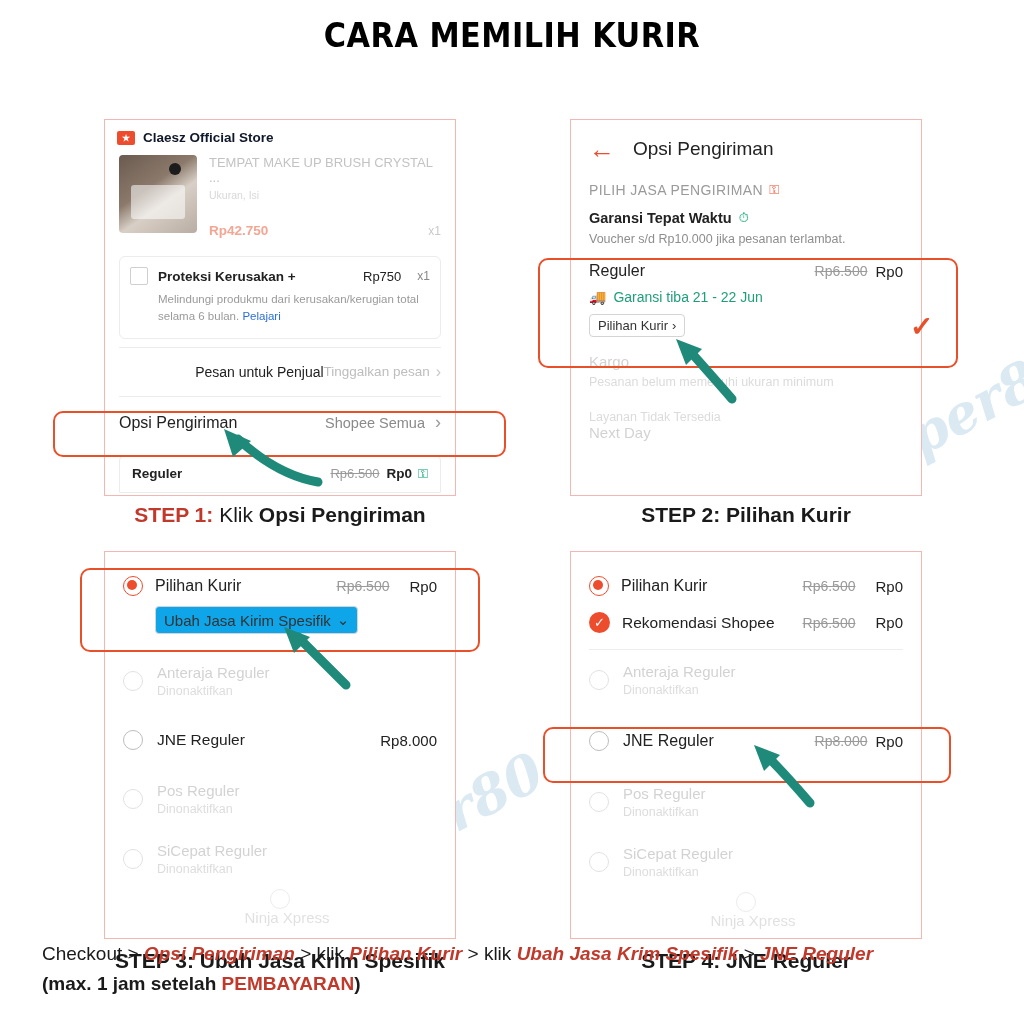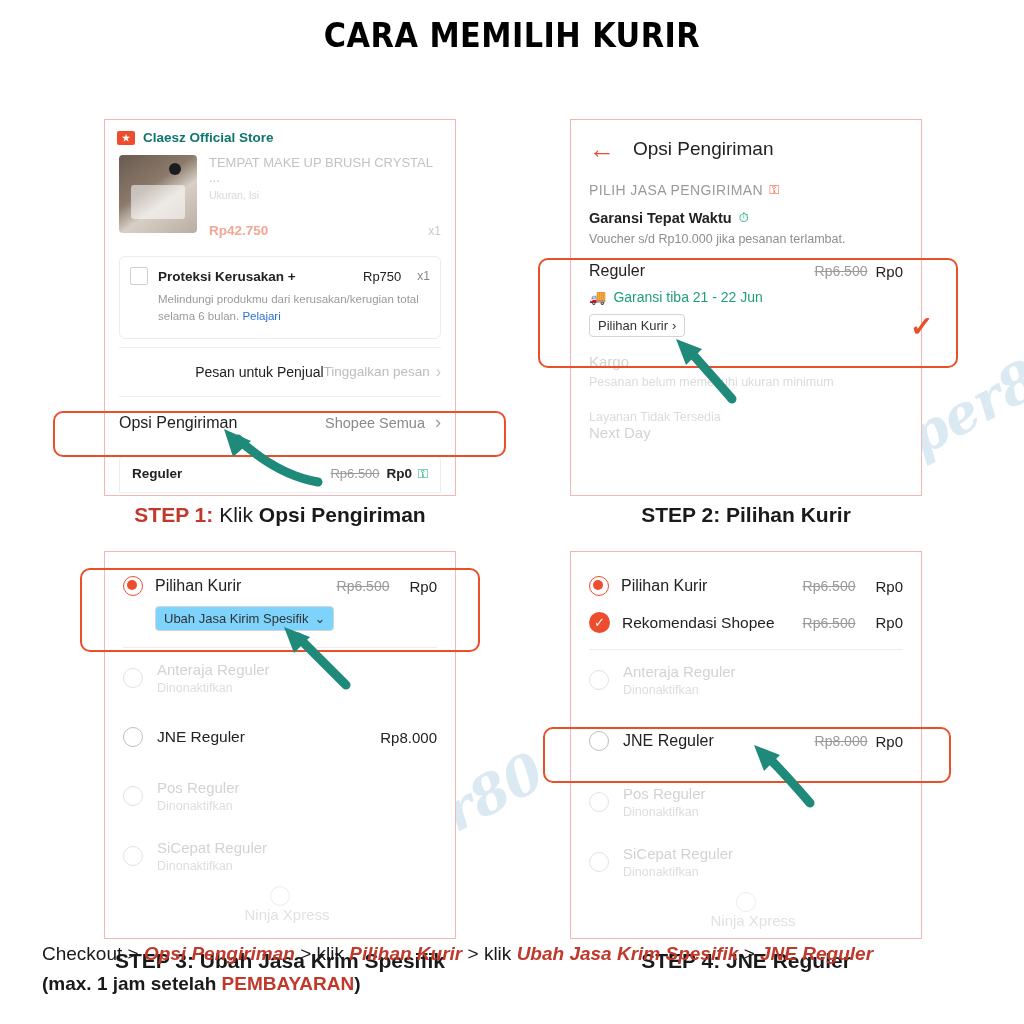--- a/index.html
+++ b/index.html
@@ -151,42 +151,42 @@
   #p2 { left: 570px; top: 64px; width: 352px; height: 377px; }
   .back-arrow { font-size: 26px; color:#ee4d2d; line-height:1; }
   
   #p3 { left: 104px; top: 496px; width: 352px; height: 388px; }
   
   #p4 { left: 570px; top: 496px; width: 352px; height: 388px; }
 
   .ddl {
     display:inline-flex; align-items:center; gap:6px;
     border:1px solid #d4d4d4; border-radius:4px;
-    padding: 4px 8px; font-size: 13px; color:#333; background:#7dd3fc;
+    padding: 4px 8px; font-size: 15px; color:#333; background:#0ea5e9;
   }
   .pill {
     display:inline-flex; align-items:center; gap:4px;
     border:1px solid #d4d4d4; border-radius:4px;
     padding: 3px 8px; font-size: 13px; color:#333; background:#fff;
   }
 </style>
 </head>
 <body>
 
 <div class="page-title">CARA MEMILIH KURIR</div>
 
 <div class="grid">
 
   <div class="wm" style="left:828px; top:330px; font-size:54px; transform:rotate(-28deg);">Super80</div>
   <div class="wm" style="left:300px; top:740px; font-size:54px; transform:rotate(-28deg);">Super80</div>
 
   <div class="panel" id="p1">
     <div class="p1-head">
       <span class="shop-badge">★</span>
-      <span style="font-size:13.5px; font-weight:bold; color:#0f766e;">Claesz Official Store</span>
+      <span style="font-size:13.5px; font-weight:bold; color:#0f172a;">Claesz Official Store</span>
     </div>
     <div class="p1-prod">
       <div class="thumb"></div>
       <div style="flex:1; min-width:0;">
         <div style="font-size:13px; color:#c3c3c3;">TEMPAT MAKE UP BRUSH CRYSTAL ...</div>
         <div style="font-size:10.5px; color:#d8d8d8; margin-top:4px;">Ukuran, Isi</div>
         <div style="display:flex; justify-content:space-between; align-items:flex-end; margin-top:22px;">
           <span style="font-size:13.5px; color:#f3a694; font-weight:bold;">Rp42.750</span>
           <span style="font-size:12px; color:#c9c9c9;">x1</span>
         </div>

